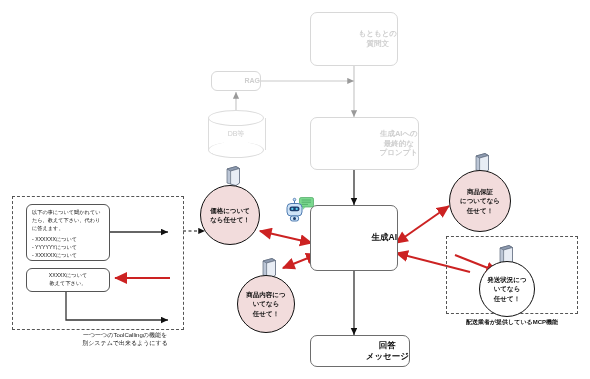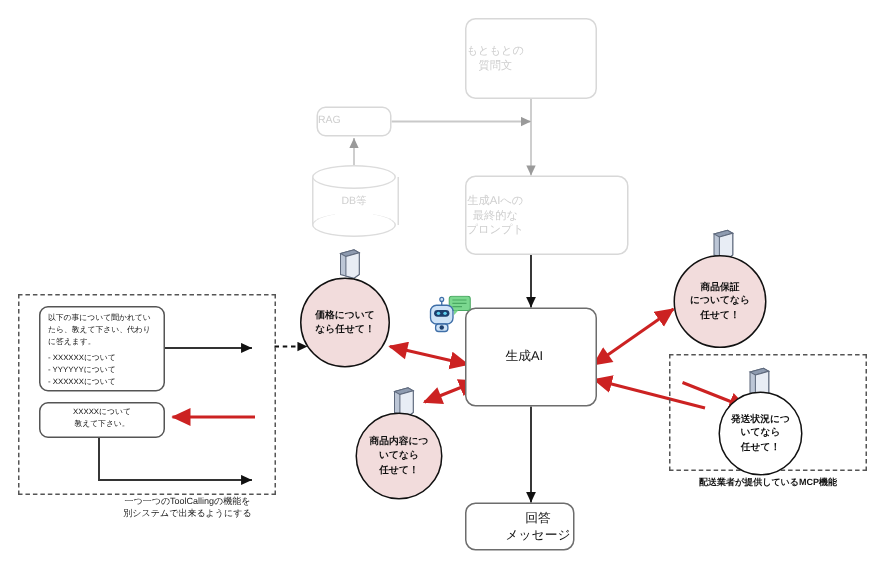--- a/index.html
+++ b/index.html
@@ -1,20 +1,20 @@
 <!DOCTYPE html>
 <html><head>
 <meta charset="utf-8">
 <style>
   html,body{margin:0;padding:0;background:#ffffff;}
   body{width:590px;height:379px;position:relative;overflow:hidden;
        font-family:"Liberation Sans","DejaVu Sans",sans-serif;color:#111;}
   #canvas{position:absolute;left:0;top:0;width:590px;height:379px;}
   .node{position:absolute;box-sizing:border-box;display:flex;align-items:center;
-        justify-content:flex-start;text-align:center;line-height:1.32;}
+        justify-content:flex-end;text-align:center;line-height:1.32;font-weight:bold;}
   
   .ghost-box{border:1px solid #d8d8d8;border-radius:7px;background:#fff;
              color:#cfcfcf;font-size:7.5px;}
   .ghost-box.rag{border-radius:6px;font-size:7px;}
   
   .solid-box{border:1px solid #6d6d6d;border-radius:7px;background:#fff;
              color:#111;font-size:8.5px;padding-left:26px;}
   
   .cyl{position:absolute;}
   .cyl .body{position:absolute;left:0;top:8px;width:100%;height:calc(100% - 16px);
@@ -130,21 +130,21 @@
     <rect x="1" y="6.5" width="15" height="12.5" rx="4" fill="#cfe3f7" stroke="#3f6fa8" stroke-width="0.9"></rect>
     <rect x="3.4" y="9.6" width="10.2" height="4.6" rx="2.3" fill="#1d3f6e"></rect>
     <circle cx="6.3" cy="11.9" r="1.15" fill="#5fd0f0"></circle>
     <circle cx="10.7" cy="11.9" r="1.15" fill="#5fd0f0"></circle>
     <rect x="4.4" y="19" width="8.2" height="5" rx="2" fill="#cfe3f7" stroke="#3f6fa8" stroke-width="0.9"></rect>
     <circle cx="8.5" cy="21.4" r="1.5" fill="#1d3f6e"></circle>
     <line x1="8.5" y1="3.2" x2="8.5" y2="6.5" stroke="#3f6fa8" stroke-width="0.9"></line>
     <circle cx="8.5" cy="2.6" r="1.3" fill="#cfe3f7" stroke="#3f6fa8" stroke-width="0.8"></circle>
   </svg>
 
-  <div class="node solid-box" style="left:310px;top:335px;width:73px;height:32px;">
+  <div class="node solid-box" style="left:310px;top:335px;width:100px;height:32px;">
     <span style="white-space:pre-line">回答
 メッセージ</span>
   </div>
 
   <div class="dashed-panel" style="left:12px;top:196px;width:172px;height:134px;"></div>
 
   <div class="prompt-box" style="left:26px;top:204px;width:84px;height:57px;">
     <p>以下の事について聞かれてい</p>
     <p>たら、教えて下さい、代わり</p>
     <p>に答えます。</p>

